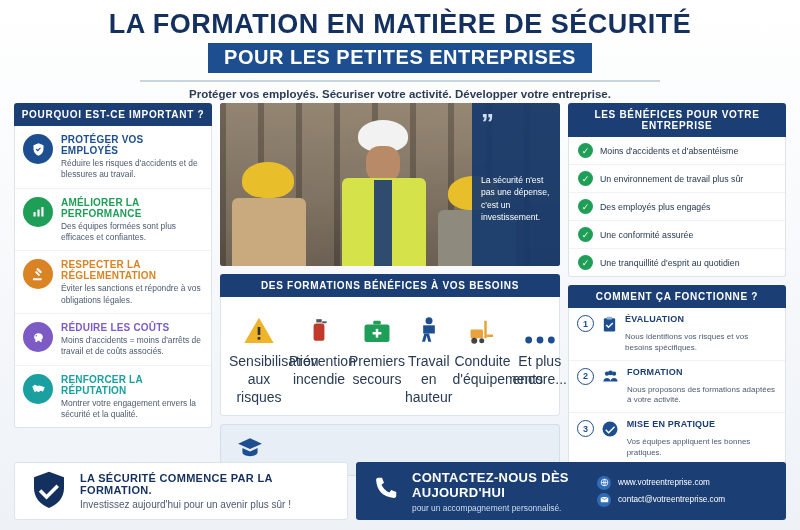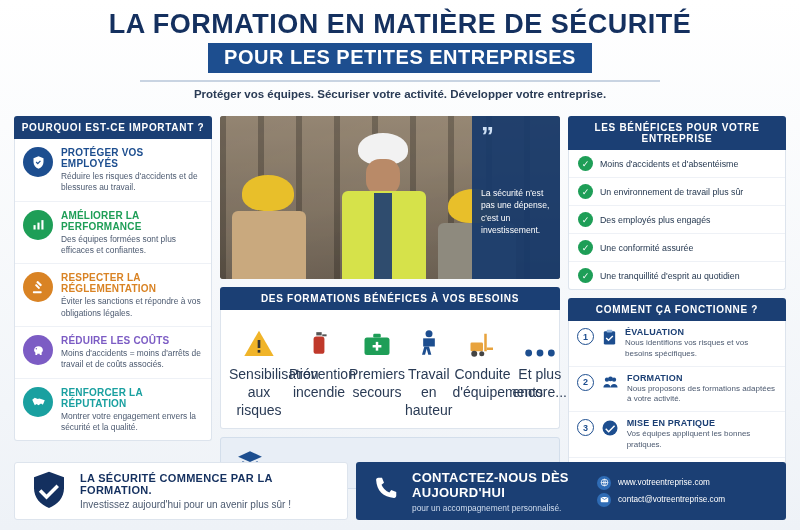--- a/index.html
+++ b/index.html
@@ -31,21 +31,21 @@
   }
   .rule {
     width: 520px; height: 2px; background: #c9d4e2; margin: 7px auto 0 auto;
   }
   .tagline {
     font-size: 11.5px; color: #2a3b55; margin-top: 6px; font-weight: bold;
   }
 
   
   .columns {
-    position: absolute; top: 116px; left: 14px; right: 14px;
+    position: absolute; top: 103px; left: 14px; right: 14px;
     display: flex; gap: 8px;
   }
   .col-left  { width: 198px; }
   .col-mid   { width: 340px; }
   .col-right { width: 218px; }
 
   .panel-head {
     background: #1b3f74; color: #fff; font-size: 10px; font-weight: bold;
     letter-spacing: 0.7px; text-align: center; padding: 6px 4px;
     border-radius: 3px 3px 0 0;
@@ -116,21 +116,21 @@
   .steps { margin-top: 8px; }
   .srow { display: flex; gap: 7px; padding: 6px 8px; align-items: flex-start; }
   .srow + .srow { border-top: 1px solid #eef1f6; }
   .snum {
     width: 17px; height: 17px; border-radius: 50%; border: 1.6px solid #1d4e8f;
     color: #1d4e8f; font-size: 9px; font-weight: bold; display:flex;
     align-items:center; justify-content:center; flex: 0 0 17px; margin-top: 1px;
   }
   .sicon { width: 20px; display: flex; justify-content: center; margin-top: 1px; }
   .stitle { font-size: 9px; font-weight: bold; color: #1b3f74; letter-spacing: .2px; }
-  .sdesc { font-size: 8px; color: #4c5a70; line-height: 1.35; margin-top: 1px; }
+  .sdesc { font-size: 8px; color: #4c5a70; line-height: 1.35; margin-top: 8px; }
 
   
   .footer {
     position: absolute; left: 14px; right: 14px; bottom: 10px;
     display: flex; gap: 8px; height: 58px;
   }
   .foot-left {
     flex: 0 0 334px; background: #ffffff; border: 1px solid #dde4ed;
     border-radius: 3px; display: flex; align-items: center; gap: 11px; padding: 0 14px;
   }
@@ -152,21 +152,21 @@
 </style>
 </head>
 <body>
 
 <div class="page">
 
   <div class="header">
     <div class="title">LA FORMATION EN MATIÈRE DE SÉCURITÉ</div>
     <div><span class="subtitle-band">POUR LES PETITES ENTREPRISES</span></div>
     <div class="rule"></div>
-    <div class="tagline">Protéger vos équipes. Sécuriser votre activité. Développer votre entreprise.</div>
+    <div class="tagline">Protéger vos employés. Sécuriser votre activité. Développer votre entreprise.</div>
   </div>
 
   <div class="columns">
 
     <div class="col-left">
       <div class="panel-head">POURQUOI EST-CE IMPORTANT ?</div>
       <div class="panel-body">
 
         <div class="lrow">
           <div class="badge" style="background:#1d4e8f">

